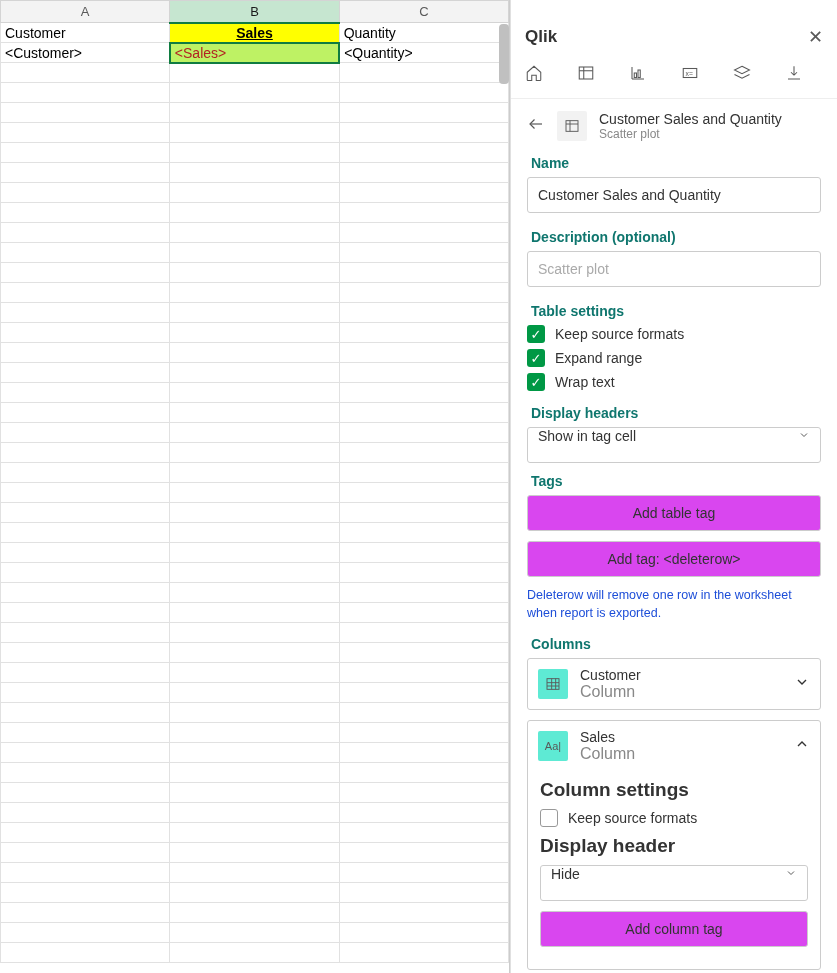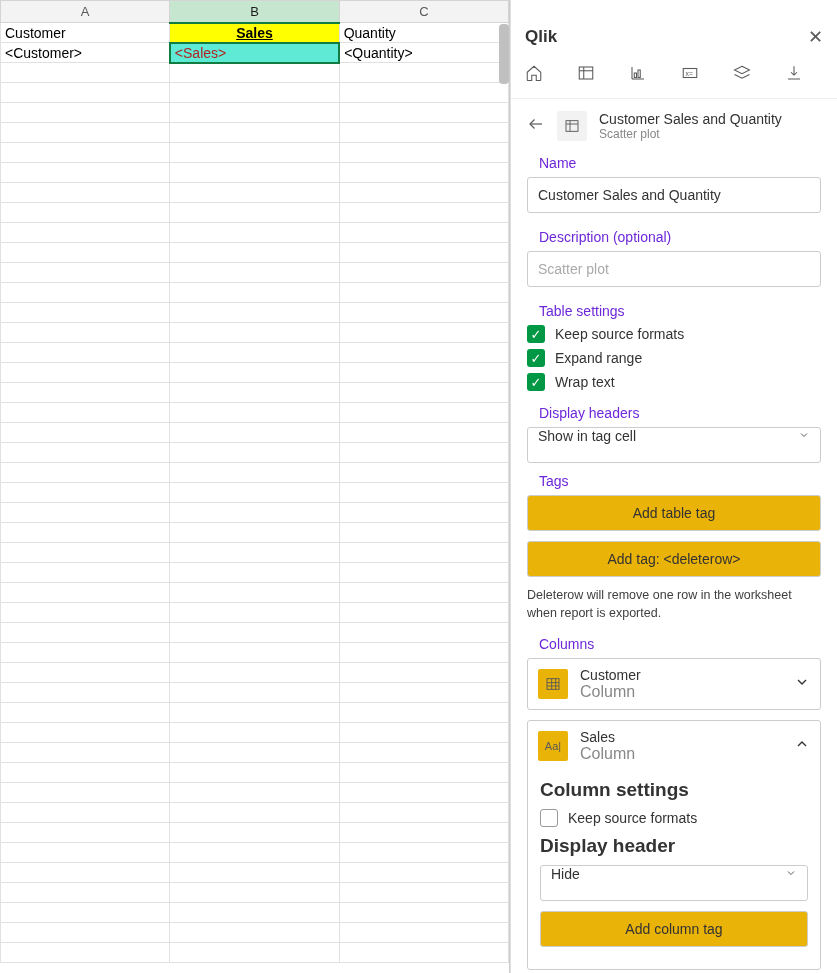--- a/index.html
+++ b/index.html
@@ -6,51 +6,51 @@
 body { display: flex; width: 837px; height: 973px; overflow: hidden; background: #fff; }
 .spreadsheet { flex: 1; display: flex; flex-direction: column; border-right: 1px solid #ccc; position: relative; }
 .grid { flex:1; overflow:hidden; }
 table { border-collapse: collapse; width: 100%; table-layout: fixed; }
 .col-header td { background: #f3f3f3; text-align: center; font-size: 13px; color: #595959; height: 22px; border: 1px solid #d4d4d4; }
 .col-header td.sel { background: #c6e6d0; border-bottom: 2px solid #107c41; color:#1a1a1a; }
 tbody td { height: 20px; border: 1px solid #e1e1e1; font-size: 14px; padding: 0 4px; }
 .hdr-row td { font-size: 14px; color:#000; }
 .hdr-sales { background: #ffff00; text-align: center; font-weight: bold; text-decoration: underline; }
 .data-row td { color:#000000; font-size:14px; }
-.data-sales { background: #5eead4; color:#b22222 !important; border: 2px solid #107c41 !important; }
+.data-sales { background: #bef264; color:#b22222 !important; border: 2px solid #107c41 !important; }
 .scroll-handle { position:absolute; right:0; top:24px; width:10px; height:60px; background:#c0c0c0; border-radius:4px; }
 
 .panel { width: 327px; display:flex; flex-direction:column; border-left:1px solid #e0e0e0; }
 .panel-head { display:flex; justify-content:space-between; align-items:center; padding:26px 14px 8px; }
 .panel-title { font-size:17px; font-weight:600; color:#333; }
 .close-x { font-size:18px; color:#595959; cursor:pointer; }
 .icon-bar { display:flex; gap:34px; padding:8px 14px 12px; border-bottom:1px solid #eee; }
 .icon-bar svg { width:18px; height:18px; stroke:#595959; fill:none; stroke-width:1.4; }
 
 .panel-body { flex:1; overflow-y:auto; padding:12px 16px 20px; }
 .crumb { display:flex; align-items:center; gap:12px; margin-bottom:14px; }
 .crumb .back svg{width:18px;height:18px;stroke:#595959;fill:none;stroke-width:1.6;}
 .type-icon { width:30px; height:30px; background:#f2f2f2; display:flex; align-items:center; justify-content:center; border-radius:2px;}
 .type-icon svg{width:16px;height:16px;stroke:#595959;fill:none;stroke-width:1.4;}
 .crumb-title { font-size:14px; color:#333; }
 .crumb-sub { font-size:12px; color:#888; }
 
-.lbl { font-size:14px; font-weight:400; color:#6d28d9; margin:6px 12px; }
-.note { font-size:12.5px; color:#404040; line-height:1.4; margin:6px 0 14px;}
+.lbl { font-size:14px; font-weight:700; color:#0f766e; margin:6px 4px; }
+.note { font-size:12.5px; color:#1d4ed8; line-height:1.4; margin:6px 0 14px;}
 .input { width:100%; height:36px; border:1px solid #ccc; border-radius:3px; padding:0 10px; font-size:14px; color:#333; margin-bottom:10px;}
 .input::placeholder{color:#aaa;}
 .check-row { display:flex; align-items:center; gap:10px; margin:6px 0; font-size:14px; color:#333;}
 .cbox { width:18px; height:18px; border-radius:3px; display:flex; align-items:center; justify-content:center; font-size:13px; }
 .cbox.on { background:#009845; color:#fff; }
 .cbox.off { border:1.5px solid #999; background:#fff; }
 .select { width:100%; height:36px; border:1px solid #ccc; border-radius:3px; padding:0 10px; font-size:14px; color:#333; display:flex; align-items:flex-start; justify-content:space-between; margin-bottom:10px;}
-.btn { width:100%; height:36px; border:1px solid #ccc; border-radius:3px; background:#eab308; font-size:14px; color:#333; display:flex; align-items:center; justify-content:center; margin-bottom:10px; cursor:pointer;}
+.btn { width:100%; height:36px; border:1px solid #ccc; border-radius:3px; background:#d946ef; font-size:14px; color:#333; display:flex; align-items:center; justify-content:center; margin-bottom:10px; cursor:pointer;}
 .col-card { border:1px solid #ccc; border-radius:3px; margin-bottom:10px; }
 .col-head { display:flex; align-items:center; padding:8px 10px; gap:12px; cursor:pointer;}
-.col-ico { width:30px; height:30px; background:#eab308; display:flex; align-items:center; justify-content:center; border-radius:2px; font-size:11px; color:#595959;}
+.col-ico { width:30px; height:30px; background:#5eead4; display:flex; align-items:center; justify-content:center; border-radius:2px; font-size:11px; color:#595959;}
 .col-ico svg{width:16px;height:16px;stroke:#595959;fill:none;stroke-width:1.4;}
 .col-name { font-size:14px; color:#333; }
 .col-sub { font-size:16px; color:#888; }
 .chev { margin-left:auto; }
 .chev svg{width:16px;height:16px;stroke:#333;fill:none;stroke-width:2;}
 .col-body { padding:0 12px 12px; }
 .sub-lbl { font-size:19px; font-weight:600; color:#333; margin:8px 0;}
 </style>
 </head>
 <body>

